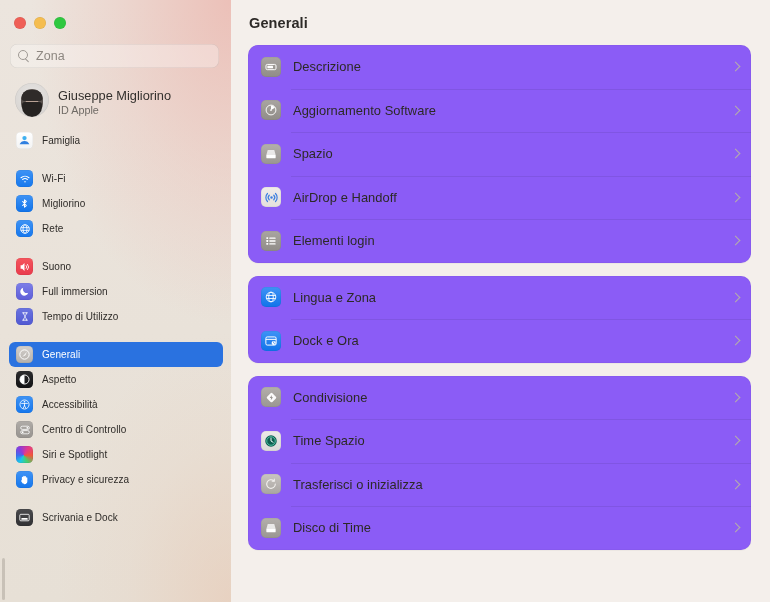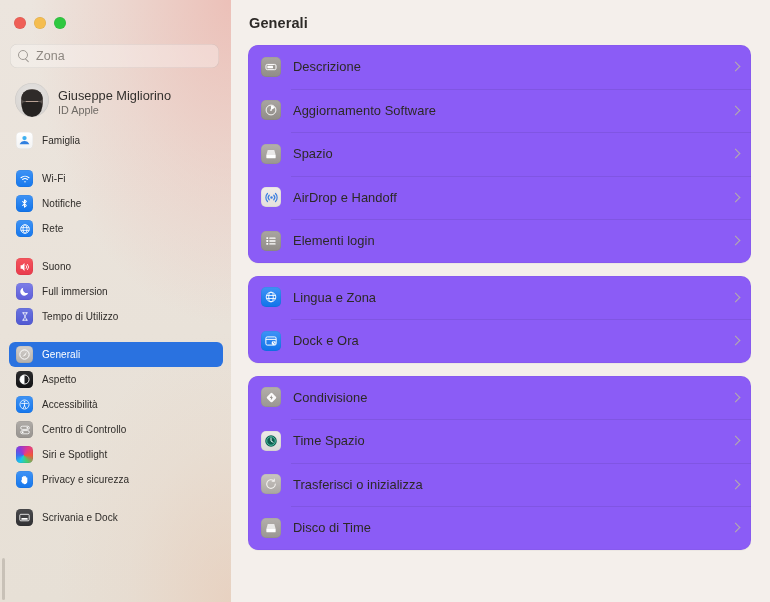--- a/index.html
+++ b/index.html
@@ -319,21 +319,21 @@
           </svg>
         </span>
         <span class="side-label">Wi-Fi</span>
       </div>
       <div class="side-item">
         <span class="sicon ic-bluede">
           <svg width="11" height="11" viewBox="0 0 24 24" fill="none" stroke="#ffffff" stroke-width="2.2" stroke-linejoin="round" stroke-linecap="round">
             <path d="M8 7.5 16 16.5 12 20V4l4 3.5L8 16.5"></path>
           </svg>
         </span>
-        <span class="side-label">Notifiche</span>
+        <span class="side-label">Migliorino</span>
       </div>
       <div class="side-item">
         <span class="sicon ic-blue">
           <svg width="12" height="12" viewBox="0 0 24 24" fill="none" stroke="#ffffff" stroke-width="1.7">
             <circle cx="12" cy="12" r="8.6"></circle>
             <ellipse cx="12" cy="12" rx="4" ry="8.6"></ellipse>
             <path d="M3.6 9.3h16.8M3.6 14.7h16.8"></path>
           </svg>
         </span>
         <span class="side-label">Rete</span>

